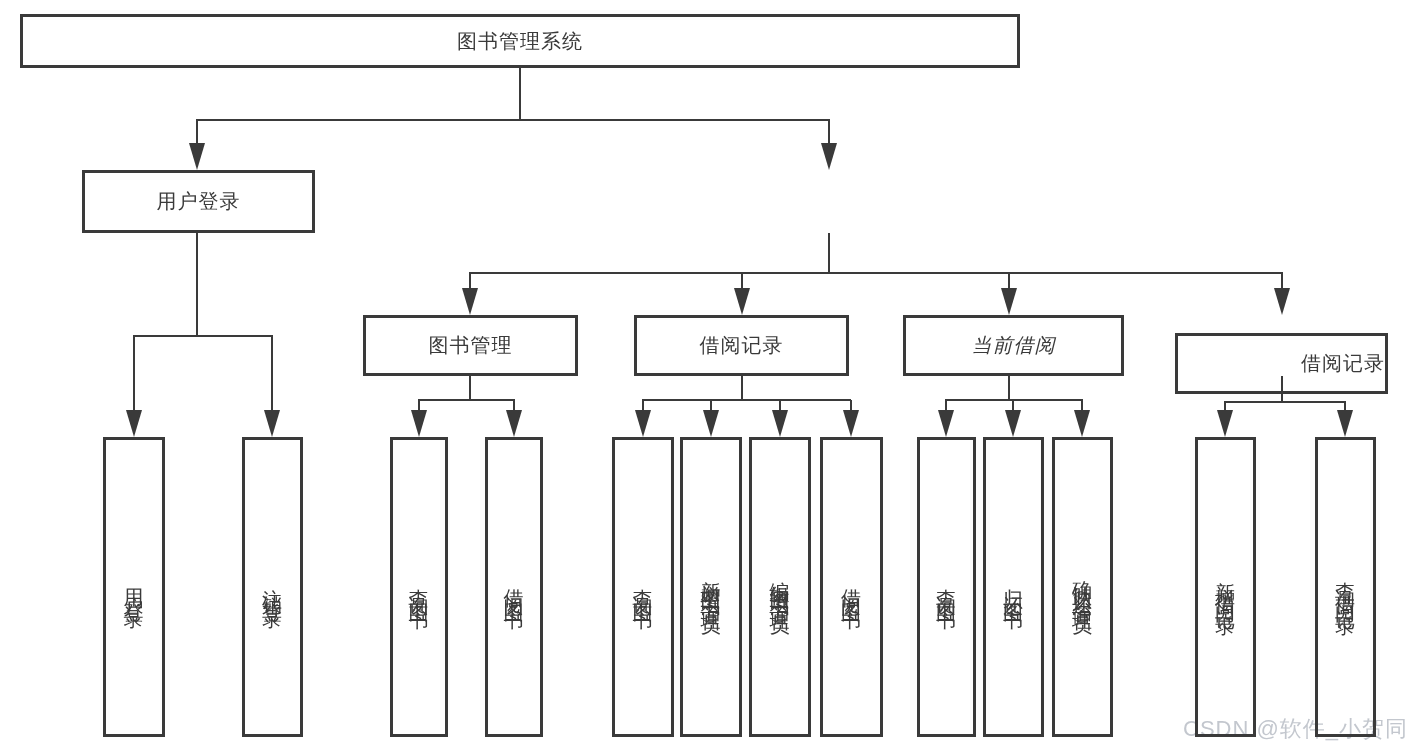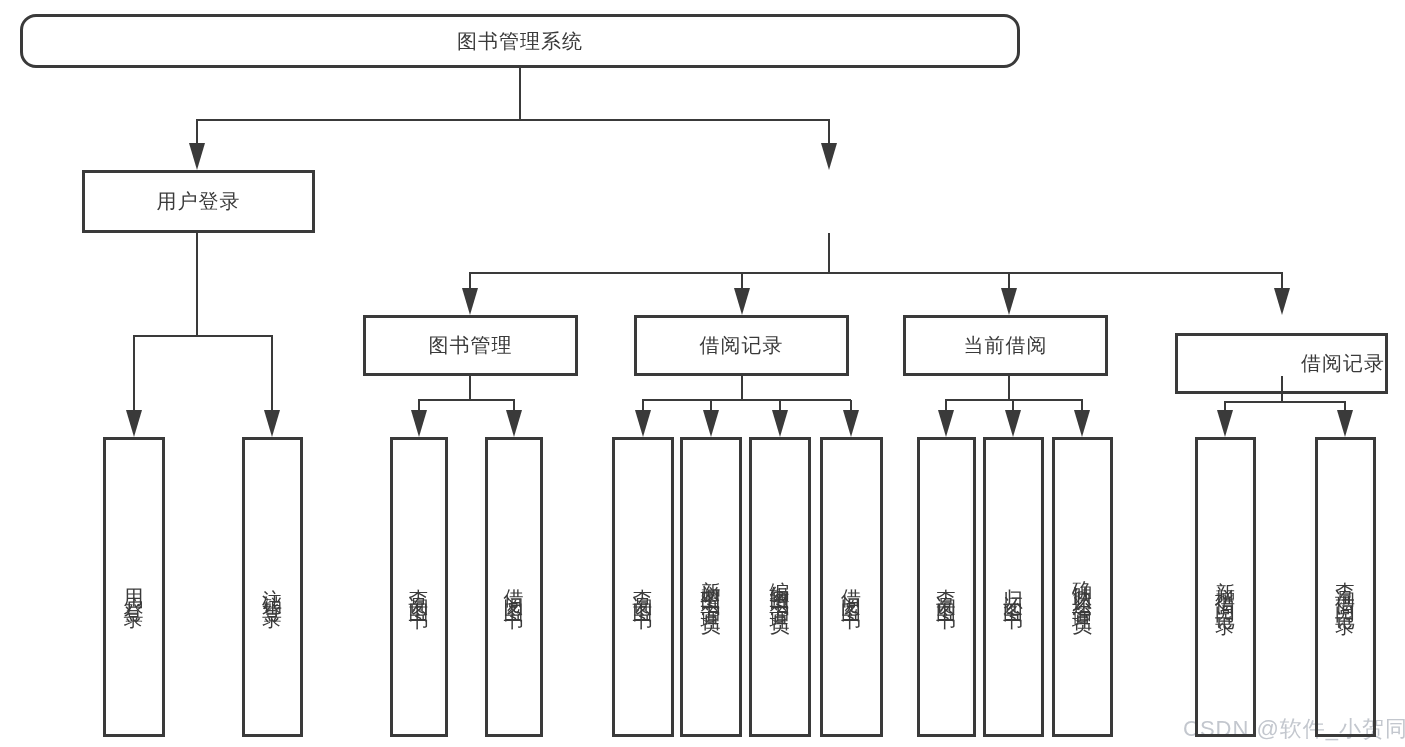--- a/index.html
+++ b/index.html
@@ -68,21 +68,21 @@
     letter-spacing:1px;
   }
 </style>
 </head>
 <body>
 
 <div class="canvas">
 
   <div class="watermark">CSDN @软件_小贺同学</div>
 
-  <div class="box" style="left:20px;top:14px;width:1000px;height:54px;border-radius:16px;">
+  <div class="box" style="left:20px;top:14px;width:1000px;height:54px;">
     <span>图书管理系统</span>
   </div>
 
   <div class="vline" style="left:519px;top:68px;height:52px;"></div>
   <div class="hline" style="left:196px;top:119px;width:634px;"></div>
   <div class="vline" style="left:196px;top:120px;height:26px;"></div>
   <div class="arrow" style="left:189px;top:143px;"></div>
   <div class="vline" style="left:828px;top:120px;height:26px;"></div>
   <div class="arrow" style="left:821px;top:143px;"></div>
 
@@ -107,21 +107,21 @@
   <div class="arrow" style="left:1001px;top:288px;"></div>
   <div class="vline" style="left:1281px;top:273px;height:17px;"></div>
   <div class="arrow" style="left:1274px;top:288px;"></div>
 
   <div class="box" style="left:363px;top:315px;width:215px;height:61px;">
     <span>图书管理</span>
   </div>
   <div class="box" style="left:634px;top:315px;width:215px;height:61px;">
     <span>借阅记录</span>
   </div>
-  <div class="box" style="left:903px;top:315px;width:205px;height:61px;">
+  <div class="box" style="left:903px;top:315px;width:221px;height:61px;font-style:italic;">
     <span>当前借阅</span>
   </div>
   <div class="box" style="left:1175px;top:333px;width:213px;height:61px;justify-content:flex-end;">
     <span>借阅记录</span>
   </div>
 
   <div class="vline" style="left:469px;top:376px;height:24px;"></div>
   <div class="hline" style="left:418px;top:399px;width:97px;"></div>
   <div class="vline" style="left:418px;top:400px;height:12px;"></div>
   <div class="arrow" style="left:411px;top:410px;"></div>

